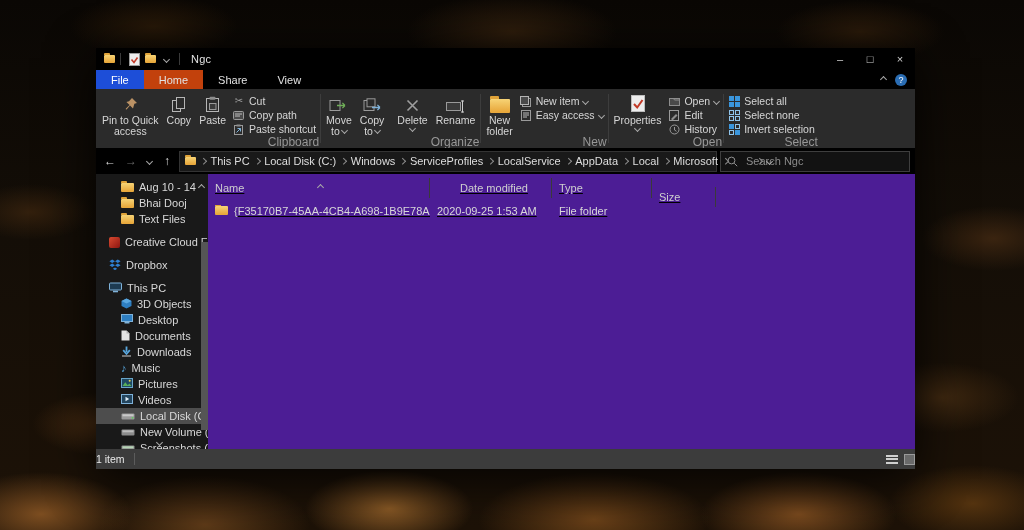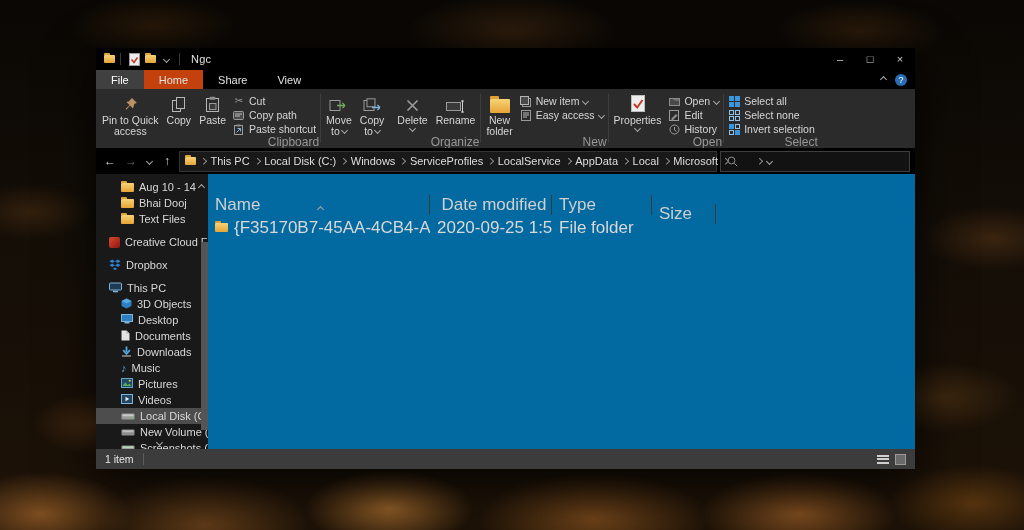--- a/index.html
+++ b/index.html
@@ -39,21 +39,21 @@
   .fold.big{width:20px;height:14px;}
   .fold.big::before{width:9px;height:3px;top:-3px;}
   
   .chev{display:inline-block;width:4px;height:4px;border-right:1px solid #a8a8a8;border-bottom:1px solid #a8a8a8;flex:0 0 auto;}
   .chev.d{transform:rotate(45deg);}
   .chev.u{transform:rotate(-135deg);}
   .chev.r{transform:rotate(-45deg);width:3.5px;height:3.5px;border-color:#8a8a8a;}
   
   .tabrow{height:19px;background:#000;display:flex;align-items:stretch;font-size:11px;flex:0 0 auto;}
   .tab{padding:0 15px;display:flex;align-items:center;color:#e2e2e2;}
-  .tab.file{background:#404040;color:#fff;}
+  .tab.file{background:#1d4ed8;color:#fff;}
   .tab.active{background:#c2410c;}
   .tabrow-right{margin-left:auto;display:flex;align-items:center;gap:9px;padding-right:8px;}
   .help-circle{width:12px;height:12px;border-radius:50%;background:#2a6db4;color:#fff;font-size:9px;display:flex;align-items:center;justify-content:center;}
   
   .ribbon{height:58px;background:#2b2b2b;display:flex;align-items:stretch;color:#d6d6d6;font-size:10.5px;flex:0 0 auto;padding:1px 2px 0 2px;}
   .rgroup{display:flex;flex-direction:column;}
   .rg-body{display:flex;flex:1;align-items:flex-start;padding-top:1px;}
   .rg-label{text-align:right;color:#979797;font-size:12px;height:13px;line-height:12px;}
   .rdiv{width:1px;background:#3d3d3d;margin:4px 1px 5px 1px;}
   .rdiv.inner{margin:6px 2px 16px 2px;}
@@ -70,43 +70,43 @@
   .nav-btn.dis{color:#6a6a6a;}
   .nav-btn.tiny{width:12px;}
   .addr{flex:1;height:19px;background:#191919;border:1px solid #333;display:flex;align-items:center;padding:0 5px;color:#dedede;font-size:11px;gap:5px;min-width:0;}
   .crumb{white-space:nowrap;}
   .addr-right{margin-left:auto;display:flex;align-items:center;gap:9px;padding-right:2px;}
   .refresh{color:#bdbdbd;font-size:11px;}
   .search{width:176px;height:19px;background:#121212;border:1px solid #3e3e3e;display:flex;align-items:center;padding:0 6px;gap:6px;flex:0 0 auto;}
   .search input{background:transparent;border:none;outline:none;color:#bbb;font-size:11px;width:100%;font-family:"Liberation Sans",sans-serif;}
   .search input::placeholder{color:#8b8b8b;}
   
-  .content{flex:1;display:flex;min-height:0;background:#0369a1;}
+  .content{flex:1;display:flex;min-height:0;background:#4c1d95;}
   .sidebar{width:112px;flex:0 0 auto;background:#191919;position:relative;padding-top:5px;font-size:11px;color:#d8d8d8;overflow:hidden;}
   .sb-item{display:flex;align-items:center;height:16px;gap:5px;padding-left:25px;white-space:nowrap;}
   .sb-item.lvl1{padding-left:13px;}
   .sb-item.sel{background:#4d4d4d;}
   .sb-gap{height:7px;}
   .sb-scroll{position:absolute;right:0;top:68px;width:7px;height:188px;background:#555;}
   .sb-up{position:absolute;right:4px;top:6px;}
   .sb-down{position:absolute;right:46px;bottom:2px;}
   .sb-label{overflow:hidden;}
   
-  .filelist{flex:1;position:relative;font-size:17px;padding-top:21px;}
+  .filelist{flex:1;position:relative;font-size:11px;padding-top:4px;text-decoration:underline;}
   .hdr{display:flex;height:20px;align-items:center;color:#cfcfcf;position:relative;}
   .hcell{height:20px;line-height:20px;padding-left:7px;border-right:1px solid #3a3a3a;position:relative;box-sizing:border-box;}
   .hc-name{width:222px;}
   .hc-date{width:122px;text-align:center;}
   .hc-type{width:100px;}
   .hc-size{width:64px;margin-top:17px;}
   .sort-chev{position:absolute;left:110px;top:2px;}
   .frow{display:flex;height:21px;align-items:center;color:#d8d8d8;margin-top:2px;}
   .fcell{padding-left:7px;box-sizing:border-box;display:flex;align-items:center;gap:6px;white-space:nowrap;overflow:hidden;}
   
-  .statusbar{height:20px;background:#3c3c3c;display:flex;align-items:center;padding:0 9px;color:#e8e8e8;font-size:10.5px;flex:0 0 auto;}
+  .statusbar{height:20px;background:#3c3c3c;display:flex;align-items:center;padding:0 0;color:#e8e8e8;font-size:10.5px;flex:0 0 auto;}
   .st-div{width:1px;height:12px;background:#5c5c5c;margin-left:9px;}
   .st-right{margin-left:auto;display:flex;align-items:center;gap:6px;}
   .view-details{width:12px;height:11px;display:flex;flex-direction:column;justify-content:space-between;padding:1px 0;box-sizing:border-box;}
   .view-details span{display:block;height:2px;background:#cfcfcf;}
   .view-thumb{width:11px;height:11px;border:1px solid #9a9a9a;background:#6a6a6a;box-sizing:border-box;}
   .cc-icon{width:11px;height:11px;border-radius:2px;background:linear-gradient(135deg,#d84a30,#8c1510);flex:0 0 auto;}
   .note{color:#58a6dd;font-size:11px;line-height:11px;}
   svg{flex:0 0 auto;}
 </style>
 </head>
@@ -429,20 +429,21 @@
         <span class="addr-right">
           <span class="chev d"></span>
           <span class="refresh">↻</span>
         </span>
       </div>
       <div class="search">
         <svg width="11" height="11">
             <circle cx="4.5" cy="4.5" r="3.4" fill="none" stroke="#8f8f8f"></circle>
             <line x1="7.2" y1="7.2" x2="10.2" y2="10.2" stroke="#8f8f8f"></line>
           </svg>
+        <input type="text" placeholder="Search Ngc" style="">
       </div>
     </div>
 
     <div class="content">
 
       <div class="sidebar">
         <span class="sb-up"><span class="chev u"></span></span>
 
         <div class="sb-item">
             <span class="fold"></span>

